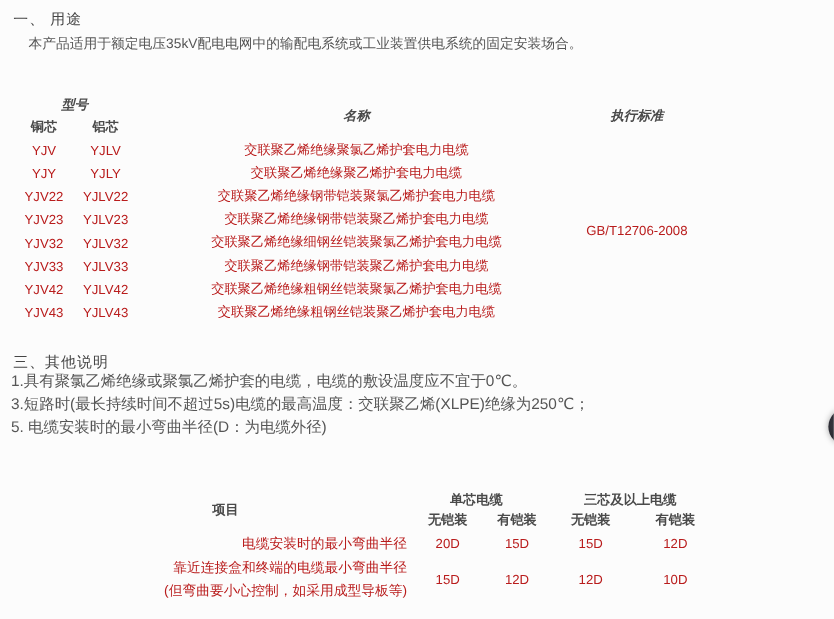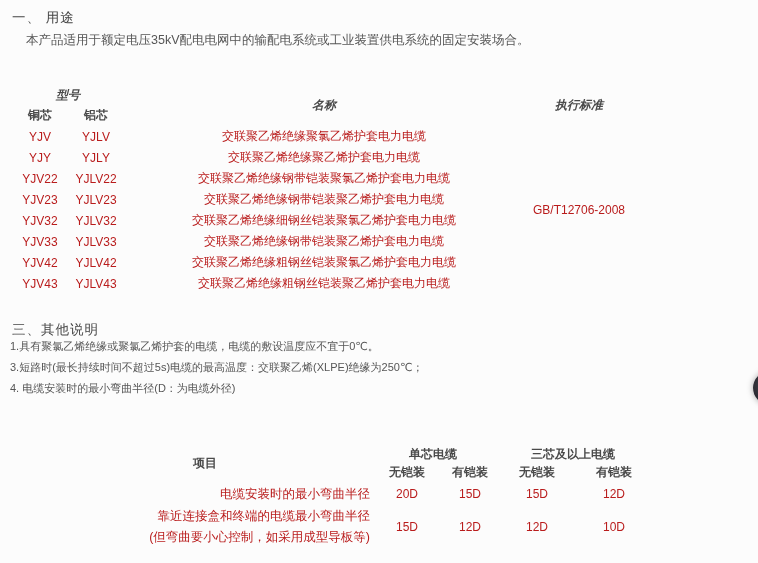--- a/index.html
+++ b/index.html
@@ -29,21 +29,21 @@
   .model-table{position:absolute;left:12px;top:85px;width:622px;}
   .model-table col.c-cu{width:56px;}
   .model-table col.c-al{width:56px;}
   .model-table col.c-name{width:400px;}
   .model-table col.c-std{width:110px;}
   .model-table thead tr.r1{height:20px;font-style:italic;}
   .model-table thead tr.r2{height:21px;}
   .model-table tbody tr{height:21px;}
   
   .notes{position:absolute;left:10px;top:336px;width:720px;}
-  .notes p{margin:0;font-size:11px;color:#565656;line-height:21px;white-space:pre;}
+  .notes p{margin:0;font-size:14px;color:#565656;line-height:21px;white-space:pre;}
   
   .bend-table{position:absolute;left:40px;top:445px;width:610px;}
   .bend-table col.c-item{width:330px;}
   .bend-table col.c1{width:74px;}
   .bend-table col.c2{width:52px;}
   .bend-table col.c3{width:82px;}
   .bend-table col.c4{width:72px;}
   .bend-table thead tr.r1{height:18px;}
   .bend-table thead tr.r2{height:19px;}
   .bend-table tbody tr.d1{height:24px;}
@@ -128,21 +128,21 @@
         <td>交联聚乙烯绝缘粗钢丝铠装聚乙烯护套电力电缆</td>
       </tr>
     </tbody>
   </table>
 
   <div class="h-sec" style="left:12px;top:321px;">三、其他说明</div>
 
   <div class="notes">
     <p>1.具有聚氯乙烯绝缘或聚氯乙烯护套的电缆，电缆的敷设温度应不宜于0℃。</p>
     <p>3.短路时(最长持续时间不超过5s)电缆的最高温度：交联聚乙烯(XLPE)绝缘为250℃；</p>
-    <p>4. 电缆安装时的最小弯曲半径(D：为电缆外径)</p>
+    <p>5. 电缆安装时的最小弯曲半径(D：为电缆外径)</p>
   </div>
 
   <table class="bend-table">
     <colgroup>
         <col class="c-item">
         <col class="c1">
         <col class="c2">
         <col class="c3">
         <col class="c4">
       </colgroup>

